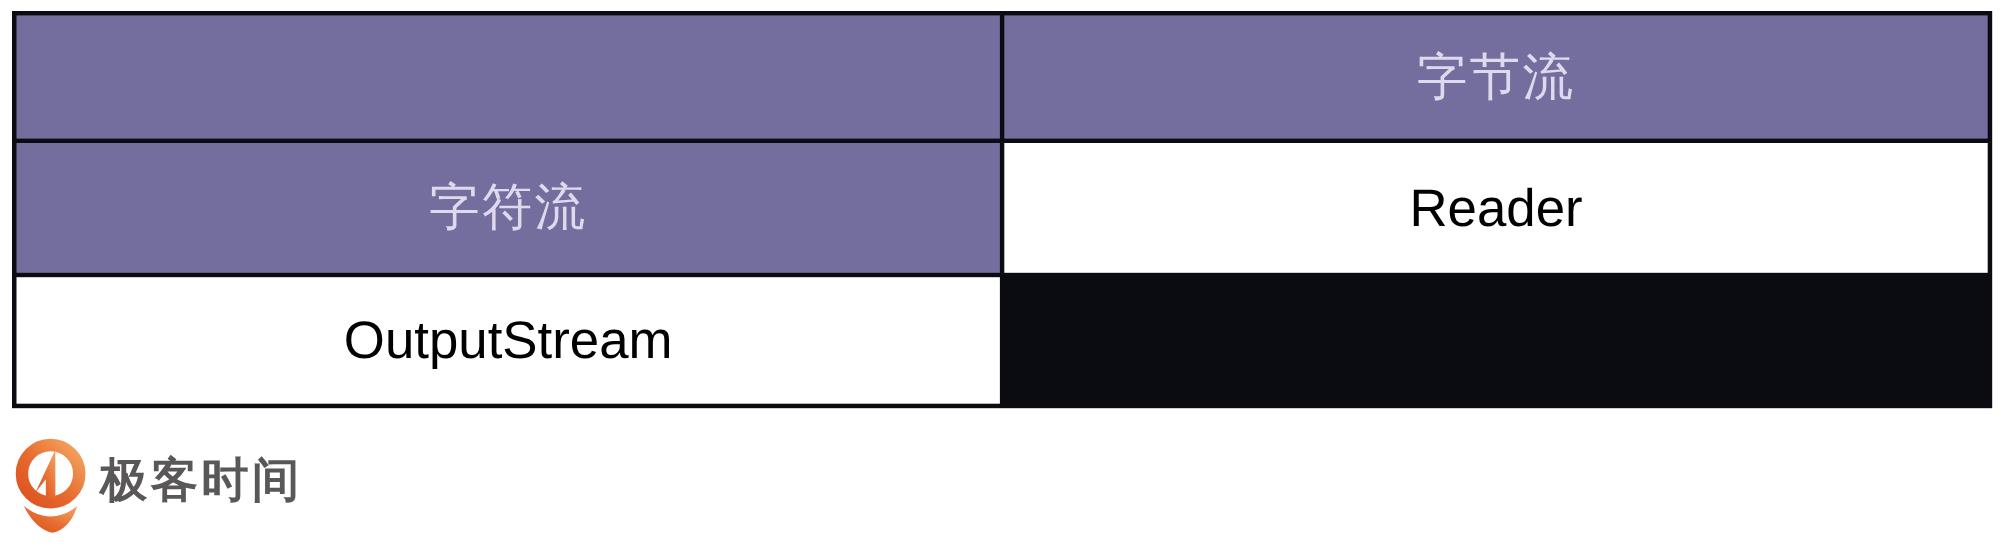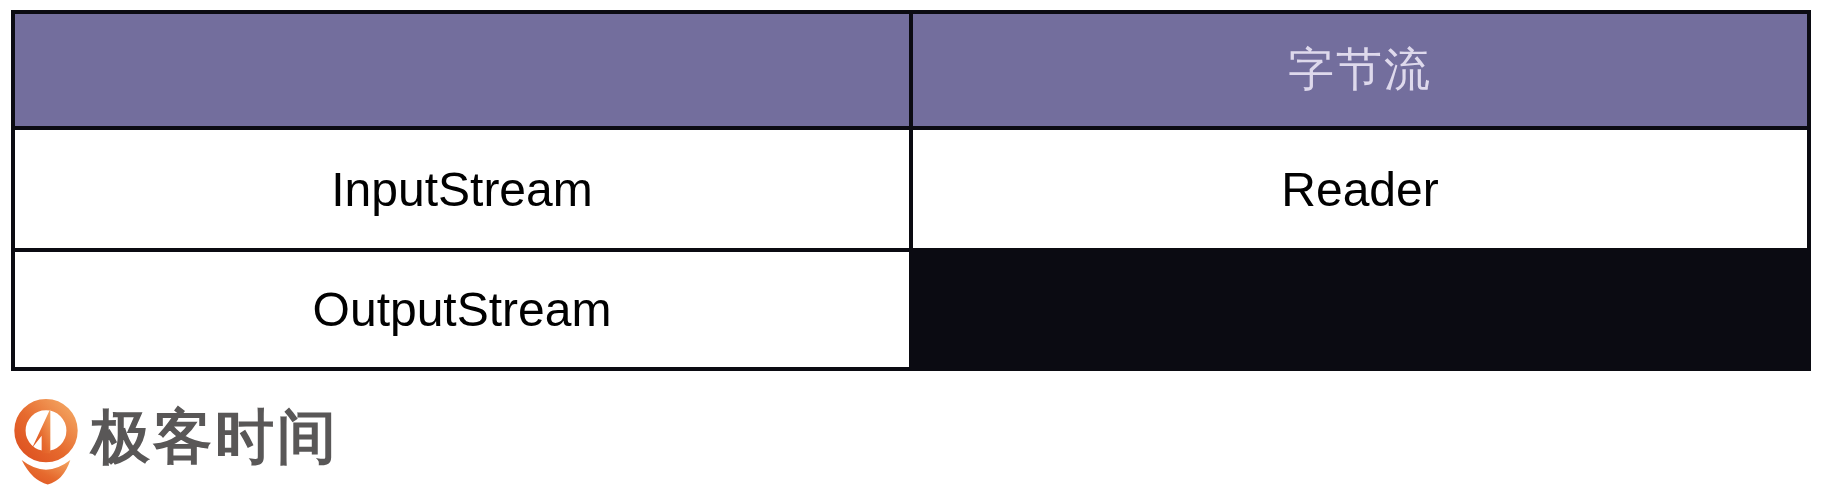--- a/index.html
+++ b/index.html
@@ -39,35 +39,35 @@
   .logo {
     position: absolute;
     left: 13px; top: 394px;
     display: flex;
     align-items: center;
     gap: 12px;
   }
   .logo-icon { width: 66px; height: 94px; flex: 0 0 auto; }
   .logo-text {
     color: #595757;
-    font-size: 59px;
+    font-size: 43px;
     font-weight: bold;
     letter-spacing: 3px;
     line-height: 1;
     transform: translateY(-4px);
   }
 </style>
 </head>
 <body>
 
 <div class="io-table">
   <div class="cell purple"></div>
   <div class="cell purple">字节流</div>
+  <div class="cell purple">字符流</div>
 
-  <div class="cell white">InputStream</div>
   <div class="cell white">Reader</div>
 
   <div class="cell white">OutputStream</div>
 </div>
 
 <div class="logo">
   <svg class="logo-icon" viewBox="0 0 76 104" aria-hidden="true">
     <defs>
       <linearGradient id="gk-grad" x1="1" y1="0" x2="0" y2="1">
         <stop offset="0" stop-color="#F4A763"></stop>

